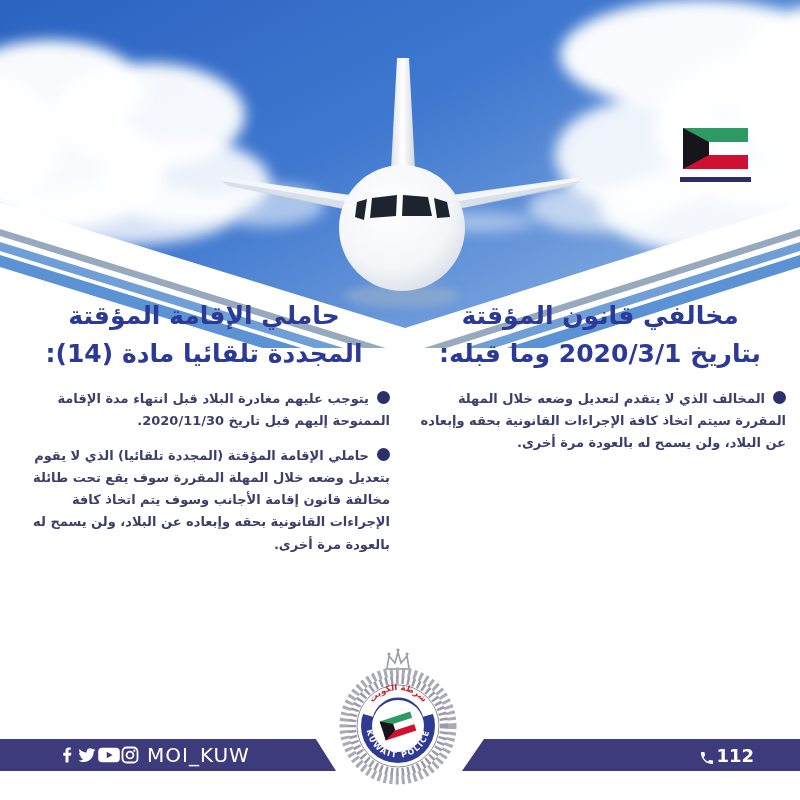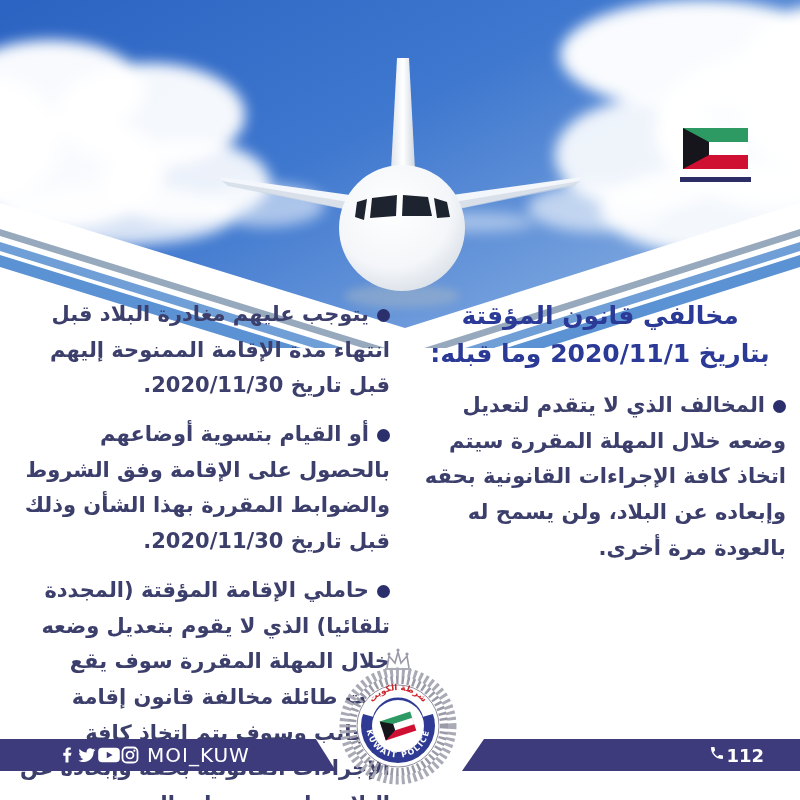--- a/index.html
+++ b/index.html
@@ -4,31 +4,31 @@
 <style>
   html,body{margin:0;padding:0;background:#fff;}
   .poster{position:relative;width:800px;height:800px;background:#fff;overflow:hidden;
           font-family:"DejaVu Sans","Liberation Sans",sans-serif;}
   .hero{position:absolute;top:0;left:0;width:800px;height:348px;}
   
   .col{position:absolute;direction:rtl;font-weight:bold;color:#3c3f6b;}
   .col-right{top:297px;right:14px;width:372px;}
   .col-left{top:297px;left:18px;width:372px;}
   .col h2{margin:0 0 16px 0;color:#2b3a96;font-size:25px;line-height:1.5;text-align:center;font-weight:bold;}
-  .bullet-item{font-size:21px;line-height:1.7;text-align:right;margin:0 0 13px 0;}
+  .bullet-item{font-size:13px;line-height:1.7;text-align:right;margin:0 0 13px 0;}
   .dot{display:inline-block;width:13px;height:13px;border-radius:50%;background:#2b2f6b;
        margin-left:8px;vertical-align:-1px;}
   
   .bar{position:absolute;top:739px;height:32px;background:#3d3b7c;display:flex;align-items:center;}
   .bar-left{left:0;width:336px;clip-path:polygon(0 0,94% 0,100% 100%,0 100%);padding:0;}
   .bar-right{left:462px;width:338px;clip-path:polygon(6.5% 0,100% 0,100% 100%,0 100%);justify-content:flex-end;}
   .social-row{display:flex;align-items:center;gap:1px;padding-left:58px;}
   .social-row svg{display:block;}
   .handle{color:#fff;font-size:20px;letter-spacing:1px;margin-left:7px;font-weight:normal;}
-  .phone-wrap{display:flex;align-items:flex-start;gap:1px;padding-right:36px;}
+  .phone-wrap{display:flex;align-items:flex-end;gap:1px;padding-right:46px;}
   .phone-num{color:#fff;font-size:18px;font-weight:bold;}
   .badge{position:absolute;left:328px;top:644px;width:140px;height:152px;}
 </style>
 </head>
 <body>
 
 <div class="poster">
 
   <svg class="hero" viewBox="0 0 800 348" aria-hidden="true">
     <defs>
@@ -110,27 +110,28 @@
       <rect x="683" y="142" width="65" height="13" fill="#ffffff"></rect>
       <rect x="683" y="155" width="65" height="14" fill="#d01032"></rect>
       <polygon points="683,128 709,142 709,155 683,169" fill="#15151b"></polygon>
       <rect x="680" y="171" width="71" height="6" fill="#ffffff"></rect>
       <rect x="680" y="177" width="71" height="5" fill="#2d2d66"></rect>
     </g>
   </svg>
 
   <div class="col col-right">
     <h2><span>مخالفي قانون المؤقتة</span><br>
-      <span>بتاريخ 2020/11/1 وما قبله:</span></h2>
+      <span>بتاريخ 2020/3/1 وما قبله:</span></h2>
     <p class="bullet-item"><span class="dot"></span><span>المخالف الذي لا يتقدم لتعديل وضعه خلال المهلة المقررة سيتم اتخاذ كافة الإجراءات القانونية بحقه وإبعاده عن البلاد، ولن يسمح له بالعودة مرة أخرى.</span></p>
   </div>
 
   <div class="col col-left">
+    <h2><span>حاملي الإقامة المؤقتة</span><br>
+      <span>المجددة تلقائيا مادة (14):</span></h2>
     <p class="bullet-item"><span class="dot"></span><span>يتوجب عليهم مغادرة البلاد قبل انتهاء مدة الإقامة الممنوحة إليهم قبل تاريخ 2020/11/30.</span></p>
-    <p class="bullet-item"><span class="dot"></span><span>أو القيام بتسوية أوضاعهم بالحصول على الإقامة وفق الشروط والضوابط المقررة بهذا الشأن وذلك قبل تاريخ 2020/11/30.</span></p>
     <p class="bullet-item"><span class="dot"></span><span>حاملي الإقامة المؤقتة (المجددة تلقائيا) الذي لا يقوم بتعديل وضعه خلال المهلة المقررة سوف يقع تحت طائلة مخالفة قانون إقامة الأجانب وسوف يتم اتخاذ كافة الإجراءات القانونية بحقه وإبعاده عن البلاد، ولن يسمح له بالعودة مرة أخرى.</span></p>
   </div>
 
   <div class="bar bar-left">
     <div class="social-row">
       <svg width="18" height="18" viewBox="0 0 24 24" fill="#ffffff">
         <path d="M17 2h-3c-2.2 0-4 1.8-4 4v3H7v4h3v9h4v-9h3l1-4h-4V6c0-.6.4-1 1-1h2V2z"></path>
       </svg>
       <svg width="20" height="18" viewBox="0 0 24 24" fill="#ffffff">
         <path d="M23 4.9c-.8.4-1.7.6-2.6.8.9-.6 1.6-1.5 2-2.5-.9.5-1.9.9-2.9 1.1C18.6 3.4 17.4 3 16.1 3c-2.5 0-4.6 2-4.6 4.6 0 .4 0 .7.1 1C7.7 8.4 4.4 6.6 2.2 3.9c-.4.7-.6 1.5-.6 2.3 0 1.6.8 3 2 3.8-.7 0-1.5-.2-2.1-.6v.1c0 2.2 1.6 4.1 3.7 4.5-.4.1-.8.2-1.2.2-.3 0-.6 0-.9-.1.6 1.8 2.3 3.2 4.3 3.2-1.6 1.2-3.6 2-5.7 2-.4 0-.7 0-1.1-.1 2 1.3 4.5 2.1 7.1 2.1 8.5 0 13.2-7 13.2-13.2v-.6c.9-.6 1.7-1.5 2.3-2.4z"></path>

